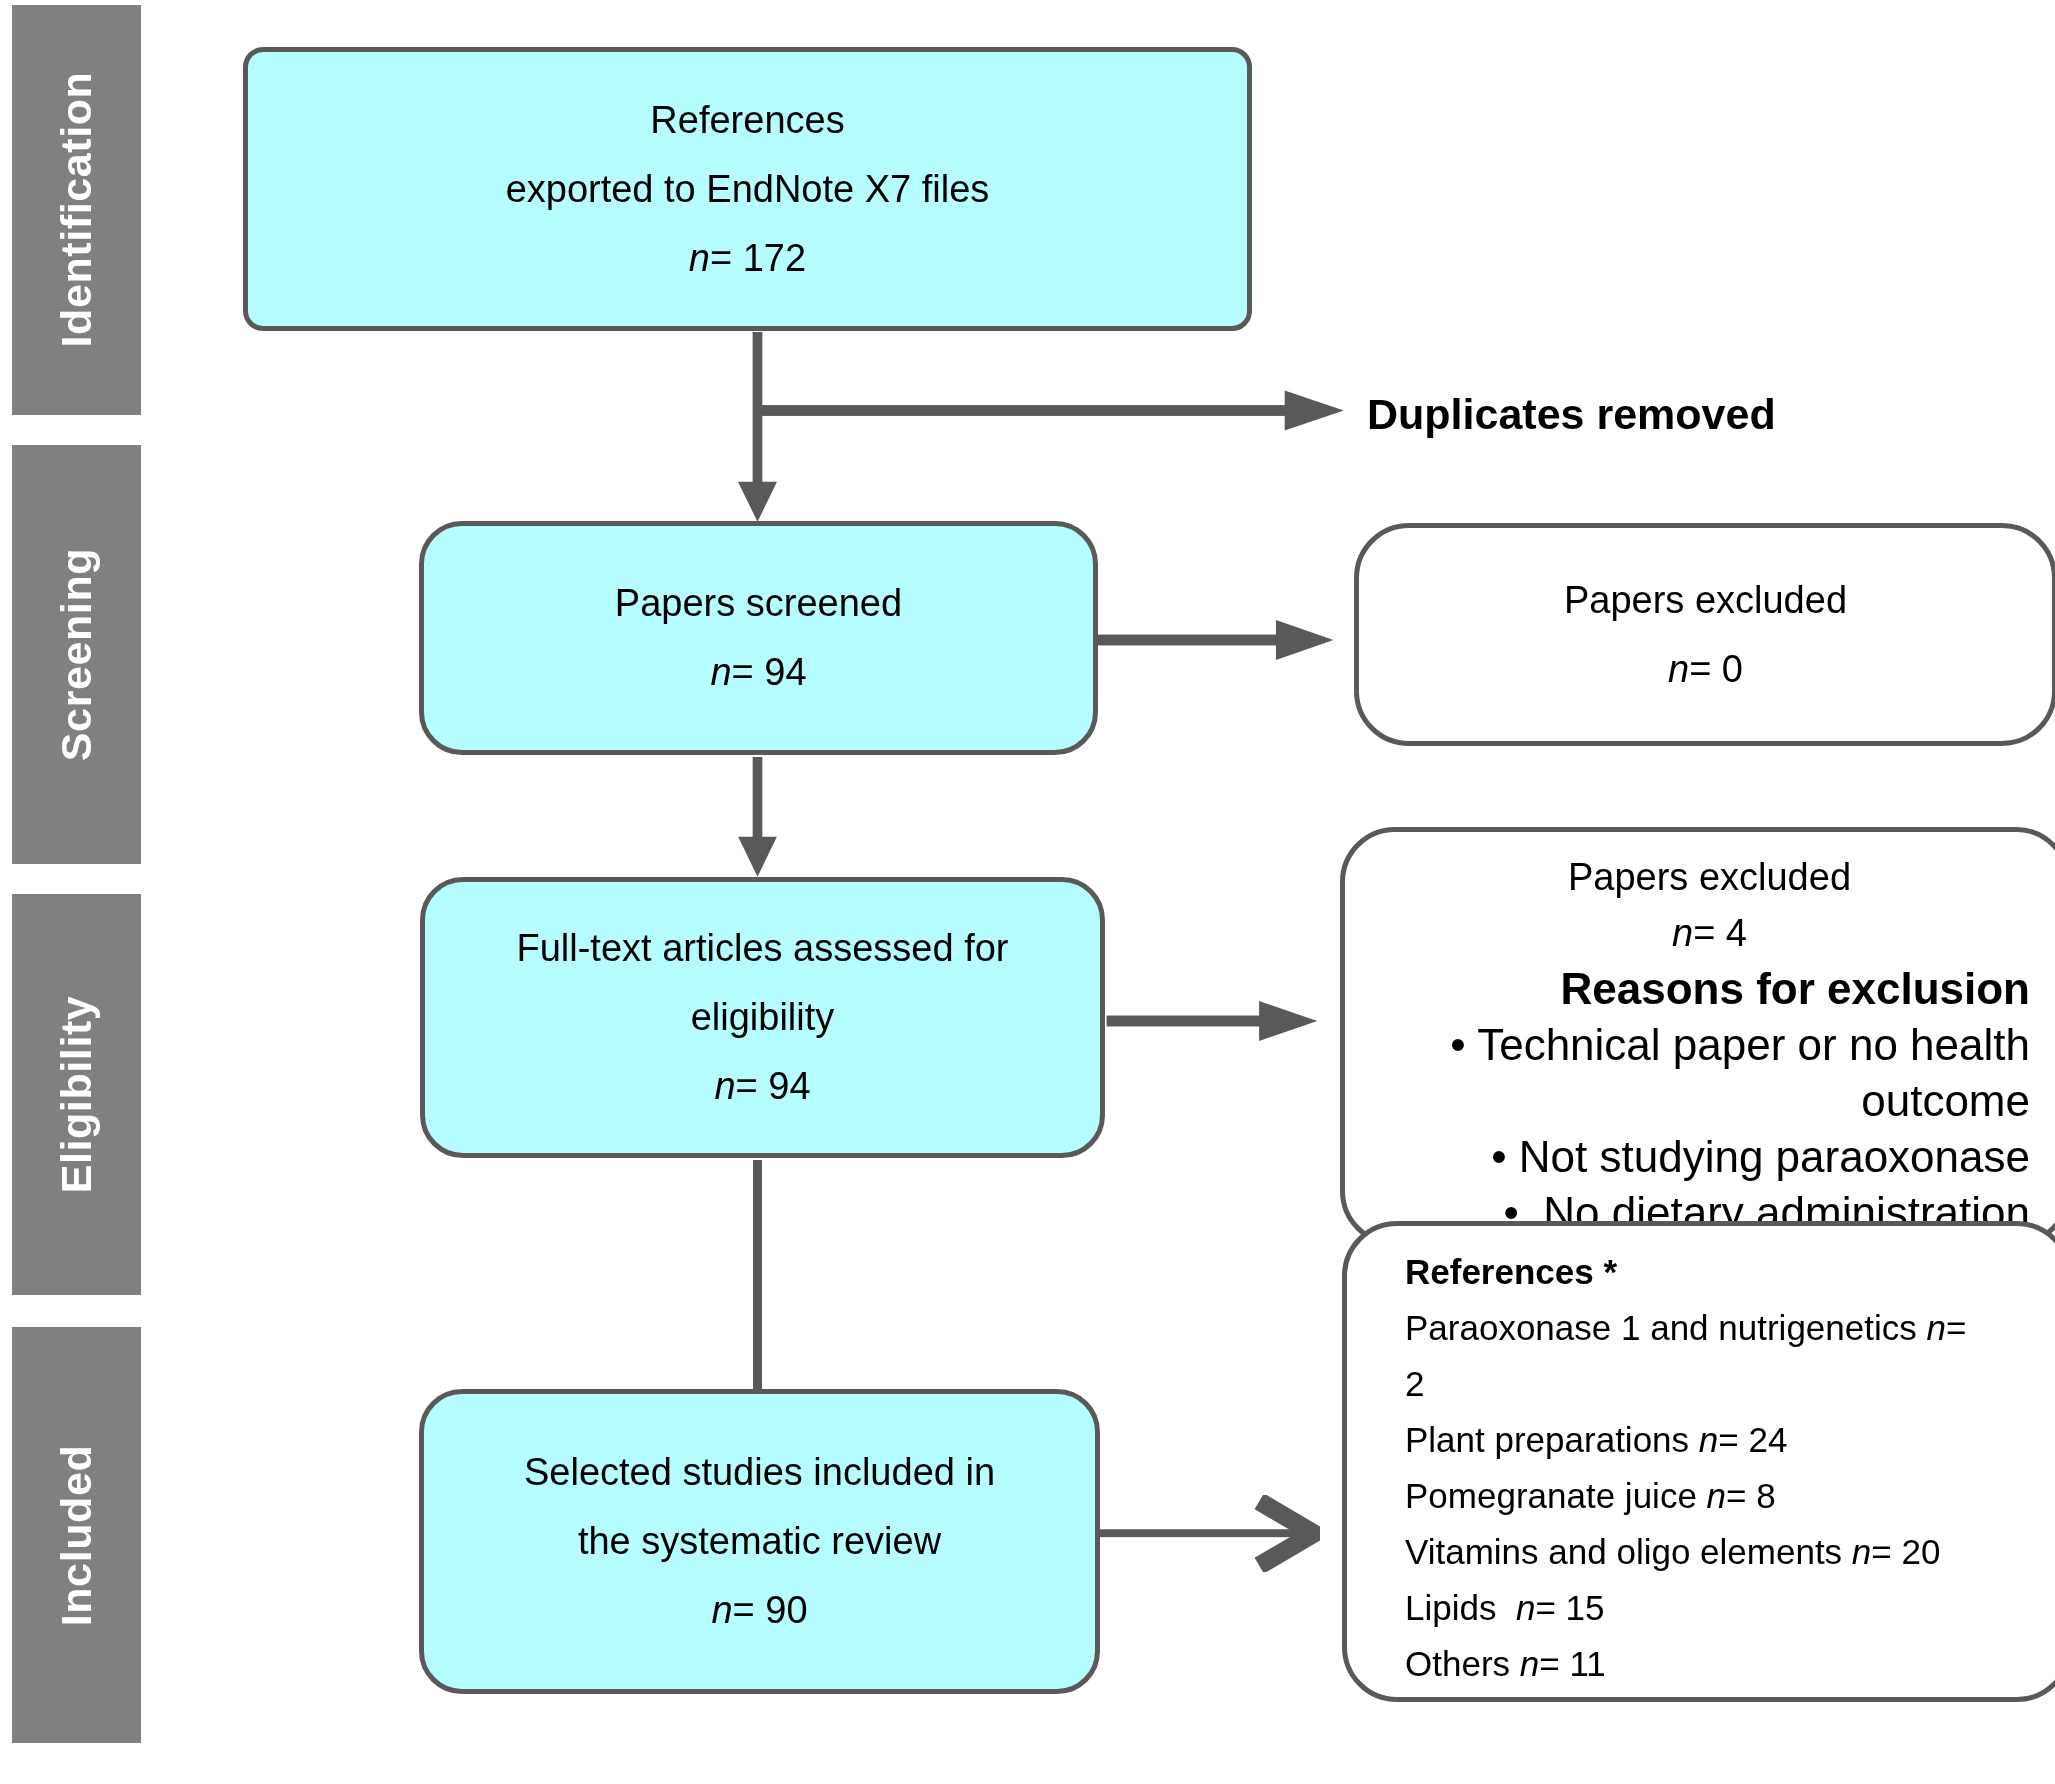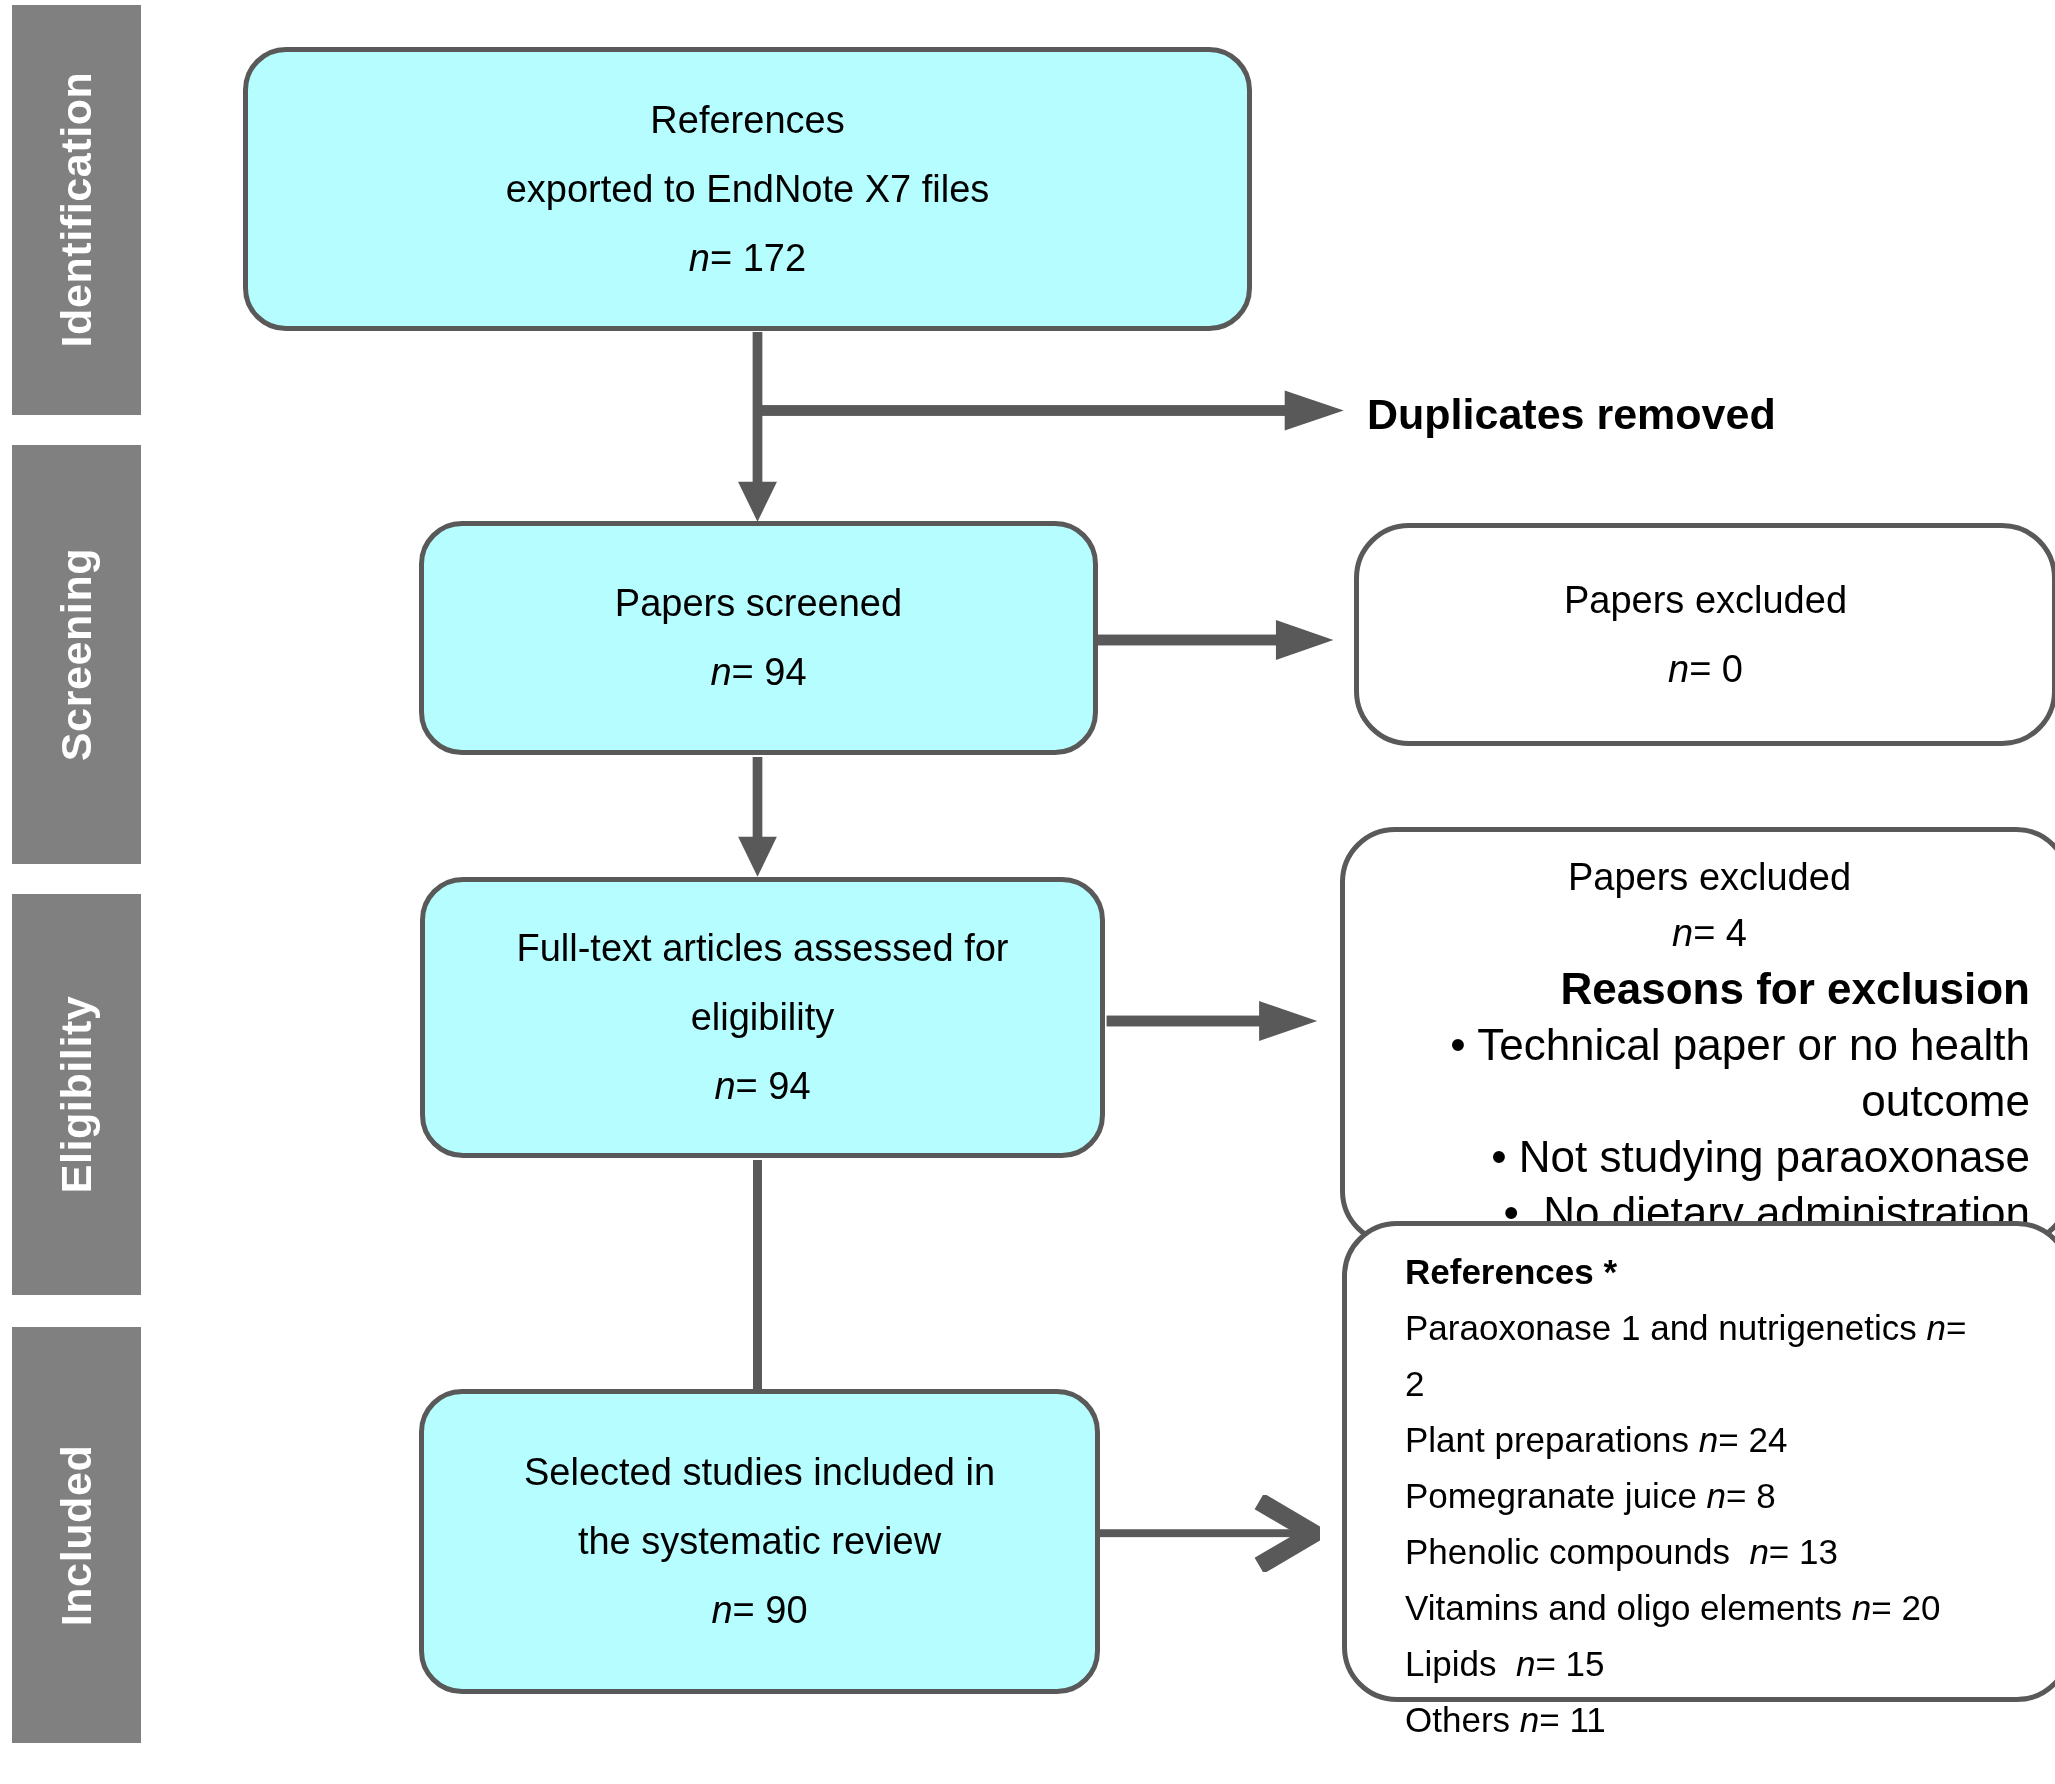--- a/index.html
+++ b/index.html
@@ -102,21 +102,21 @@
   <div class="side-label" style="top:445px; height:419px;">
     <span class="vtext">Screening</span>
   </div>
   <div class="side-label" style="top:894px; height:401px;">
     <span class="vtext">Eligibility</span>
   </div>
   <div class="side-label" style="top:1327px; height:416px;">
     <span class="vtext">Included</span>
   </div>
 
-  <div class="flow-box" style="left:243px; top:47px; width:1009px; height:284px;">
+  <div class="flow-box" style="left:243px; top:47px; width:1009px; height:284px;border-radius:20px;">
     <div>References</div>
     <div>exported to EndNote X7 files</div>
     <div><span class="nvar">n</span><span>= 172</span></div>
   </div>
 
   <svg class="arrow-svg" style="left:733px; top:332px;" width="49" height="191" viewBox="0 0 80 314">
     <rect x="32" y="0" width="16" height="250" fill="#595959"></rect>
     <polygon points="8,246 72,246 40,312" fill="#595959"></polygon>
   </svg>
 
@@ -178,20 +178,19 @@
     <rect x="0" y="56" width="340" height="13" fill="#595959"></rect>
     <polyline points="262,10 352,63 262,116" fill="none" stroke="#595959" stroke-width="30"></polyline>
   </svg>
 
   <div class="note-box refs-inner" style="left:1321px; top:1221px; width:730px; height:481px;">
     <div class="ref-line ref-title">References *</div>
     <div class="ref-line"><span>Paraoxonase 1 and nutrigenetics </span><span class="nvar">n</span><span>=</span></div>
     <div class="ref-line"><span>2</span><span class="nvar"></span><span></span></div>
     <div class="ref-line"><span>Plant preparations </span><span class="nvar">n</span><span>= 24</span></div>
     <div class="ref-line"><span>Pomegranate juice </span><span class="nvar">n</span><span>= 8</span></div>
-    <div class="ref-line"><span>Phenolic compounds  </span><span class="nvar">n</span><span>= 13</span></div>
     <div class="ref-line"><span>Vitamins and oligo elements </span><span class="nvar">n</span><span>= 20</span></div>
     <div class="ref-line"><span>Lipids  </span><span class="nvar">n</span><span>= 15</span></div>
     <div class="ref-line"><span>Others </span><span class="nvar">n</span><span>= 11</span></div>
   </div>
 
 </div>
 
 
 </body></html>

